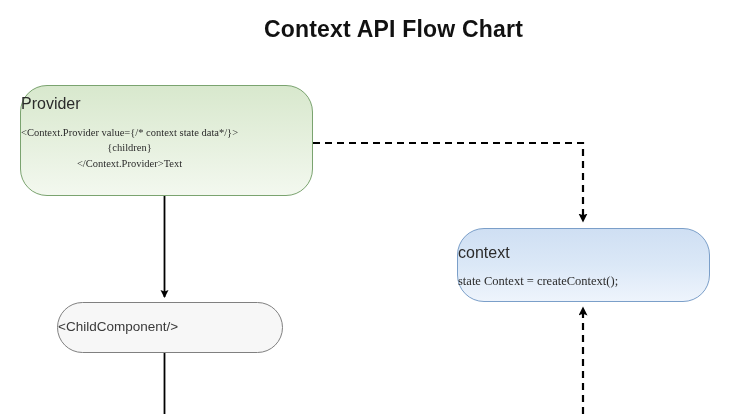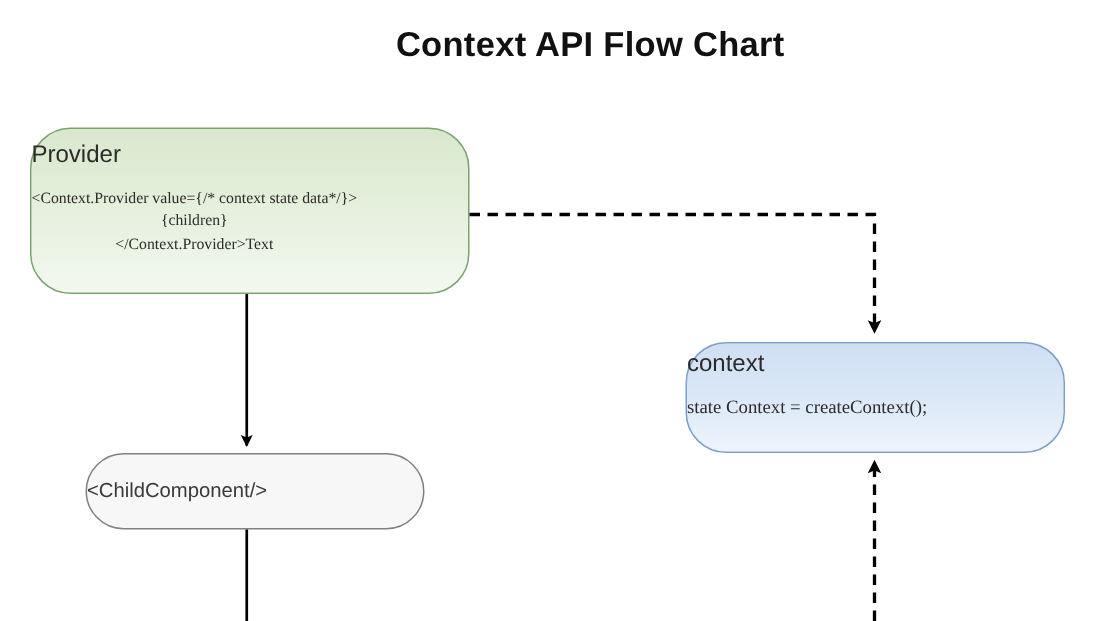--- a/index.html
+++ b/index.html
@@ -89,21 +89,21 @@
   }
 
   
   #context-node {
     left: 457px;
     top: 228px;
     width: 253px;
     height: 74px;
     border: 1px solid #7b9fc9;
     background: linear-gradient(to bottom, #cfdff3 0%, #dbe8f7 50%, #eef4fc 100%);
-    padding-top: 4px;
+    padding-top: 14px;
   }
   #context-node .node-body {
     margin-top: 10px;
     font-size: 12.5px;
   }
 
   
   .edge {
     position: absolute;
   }

